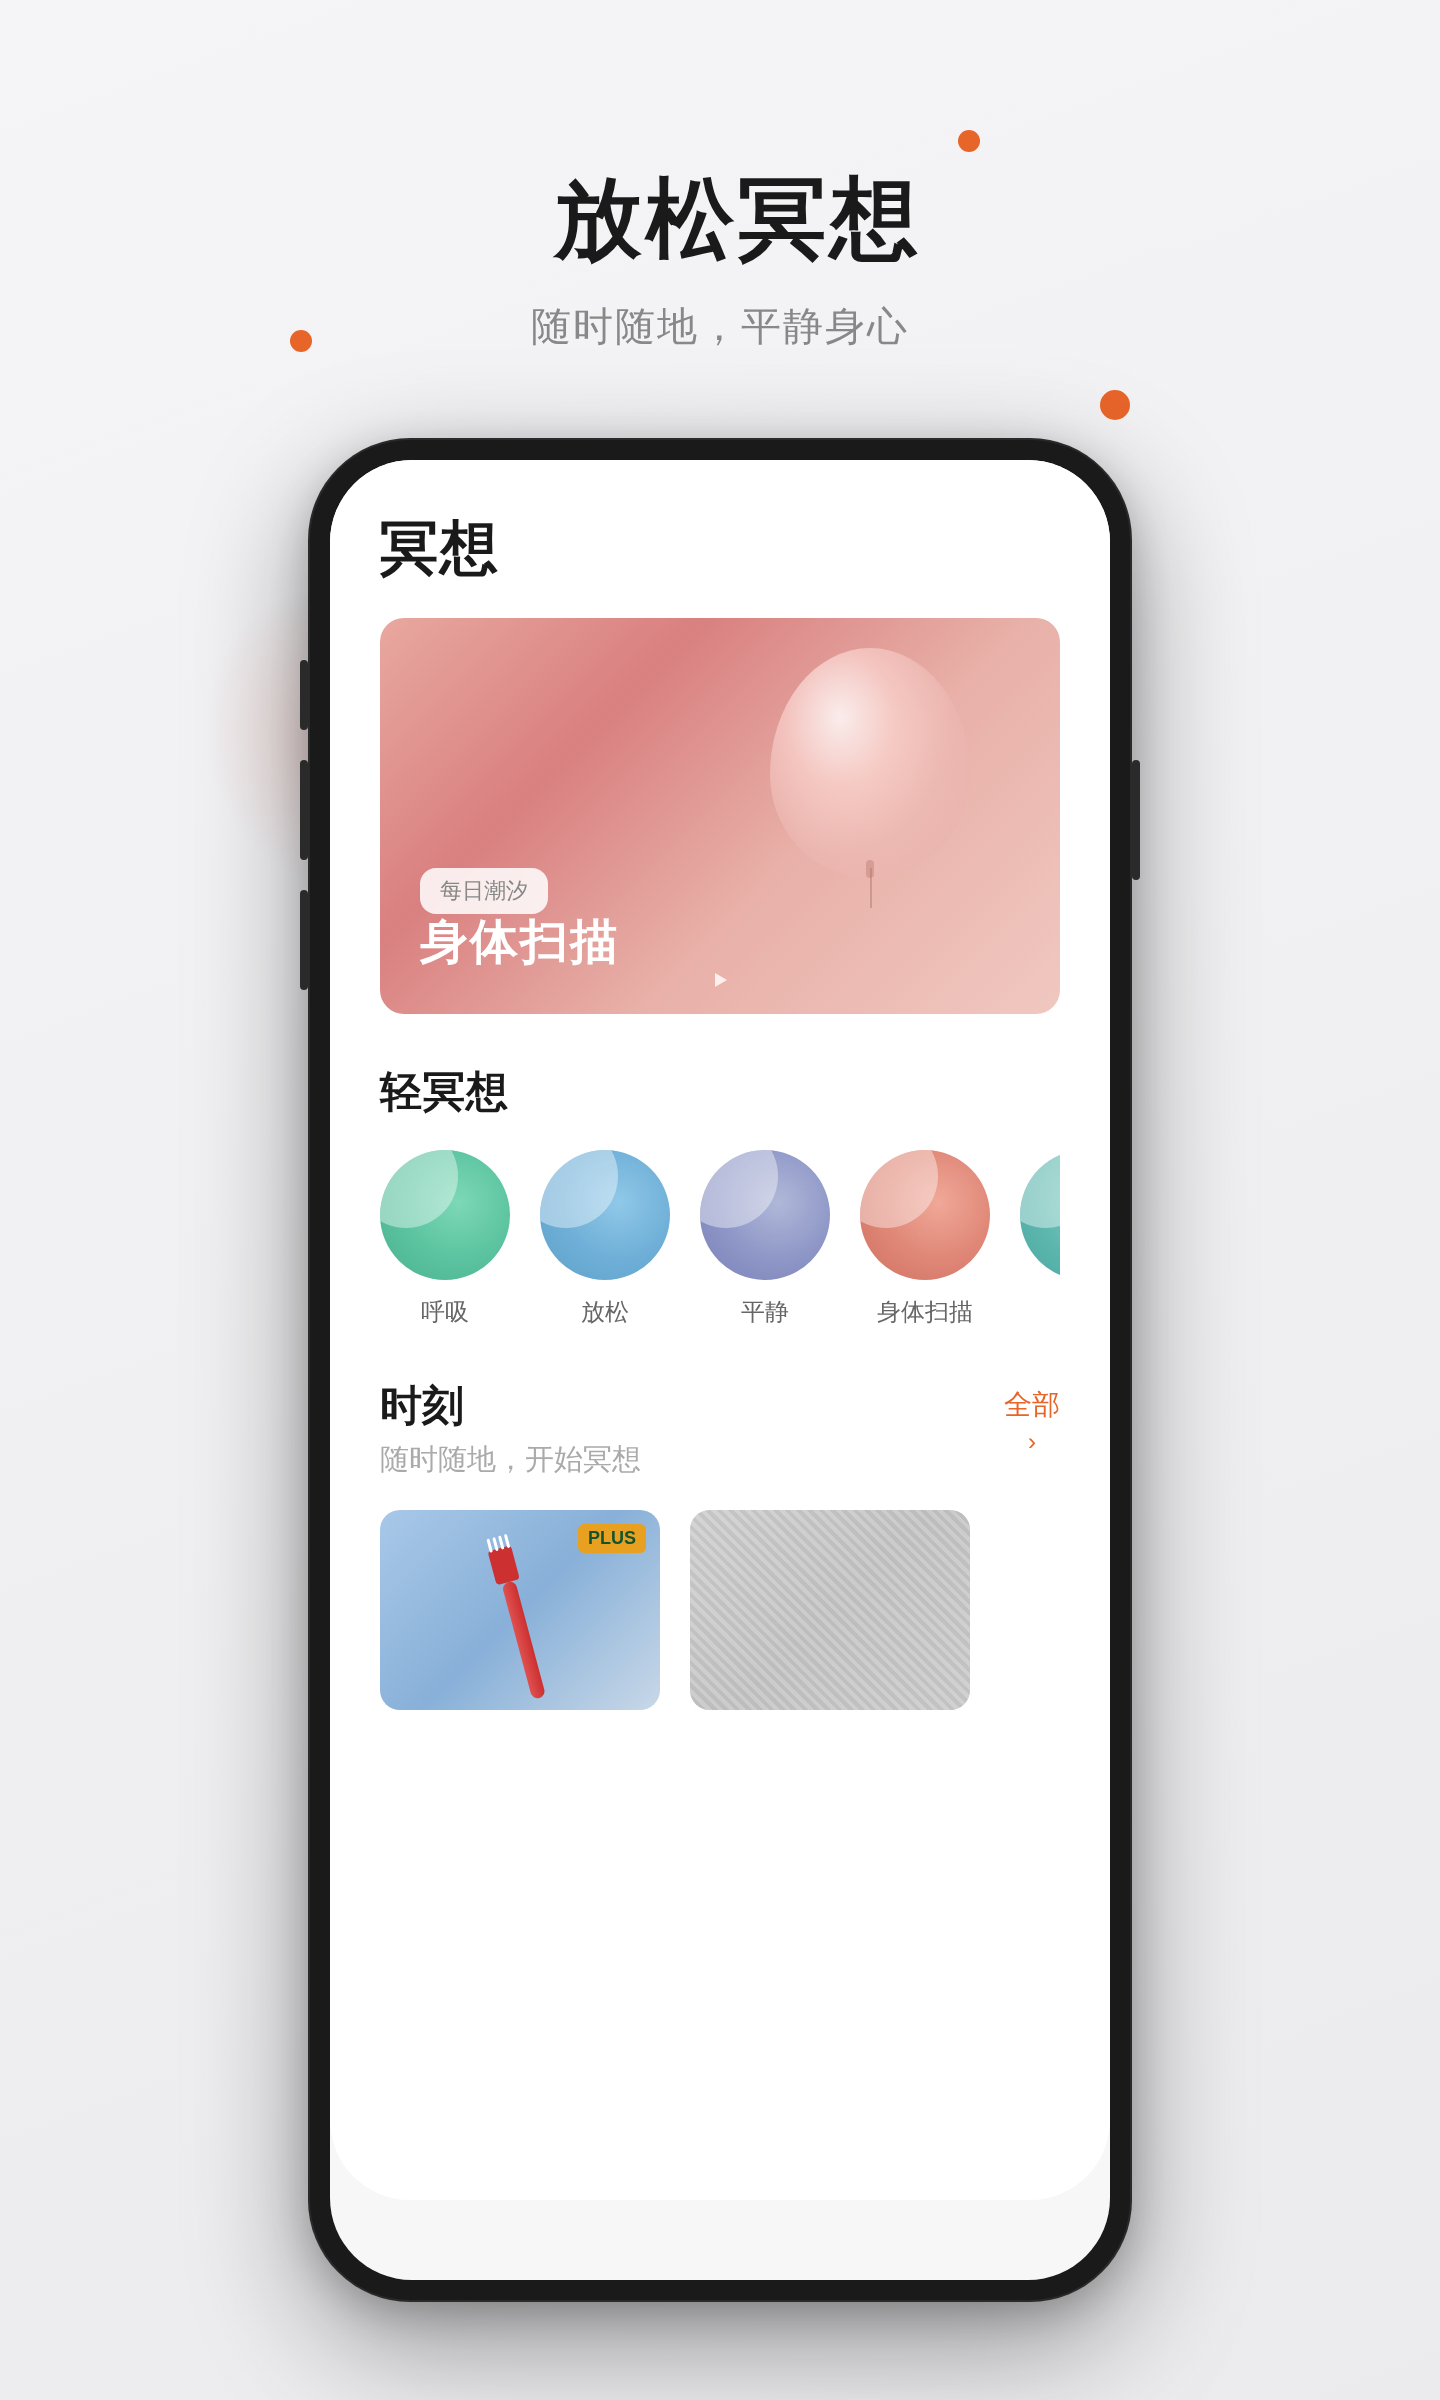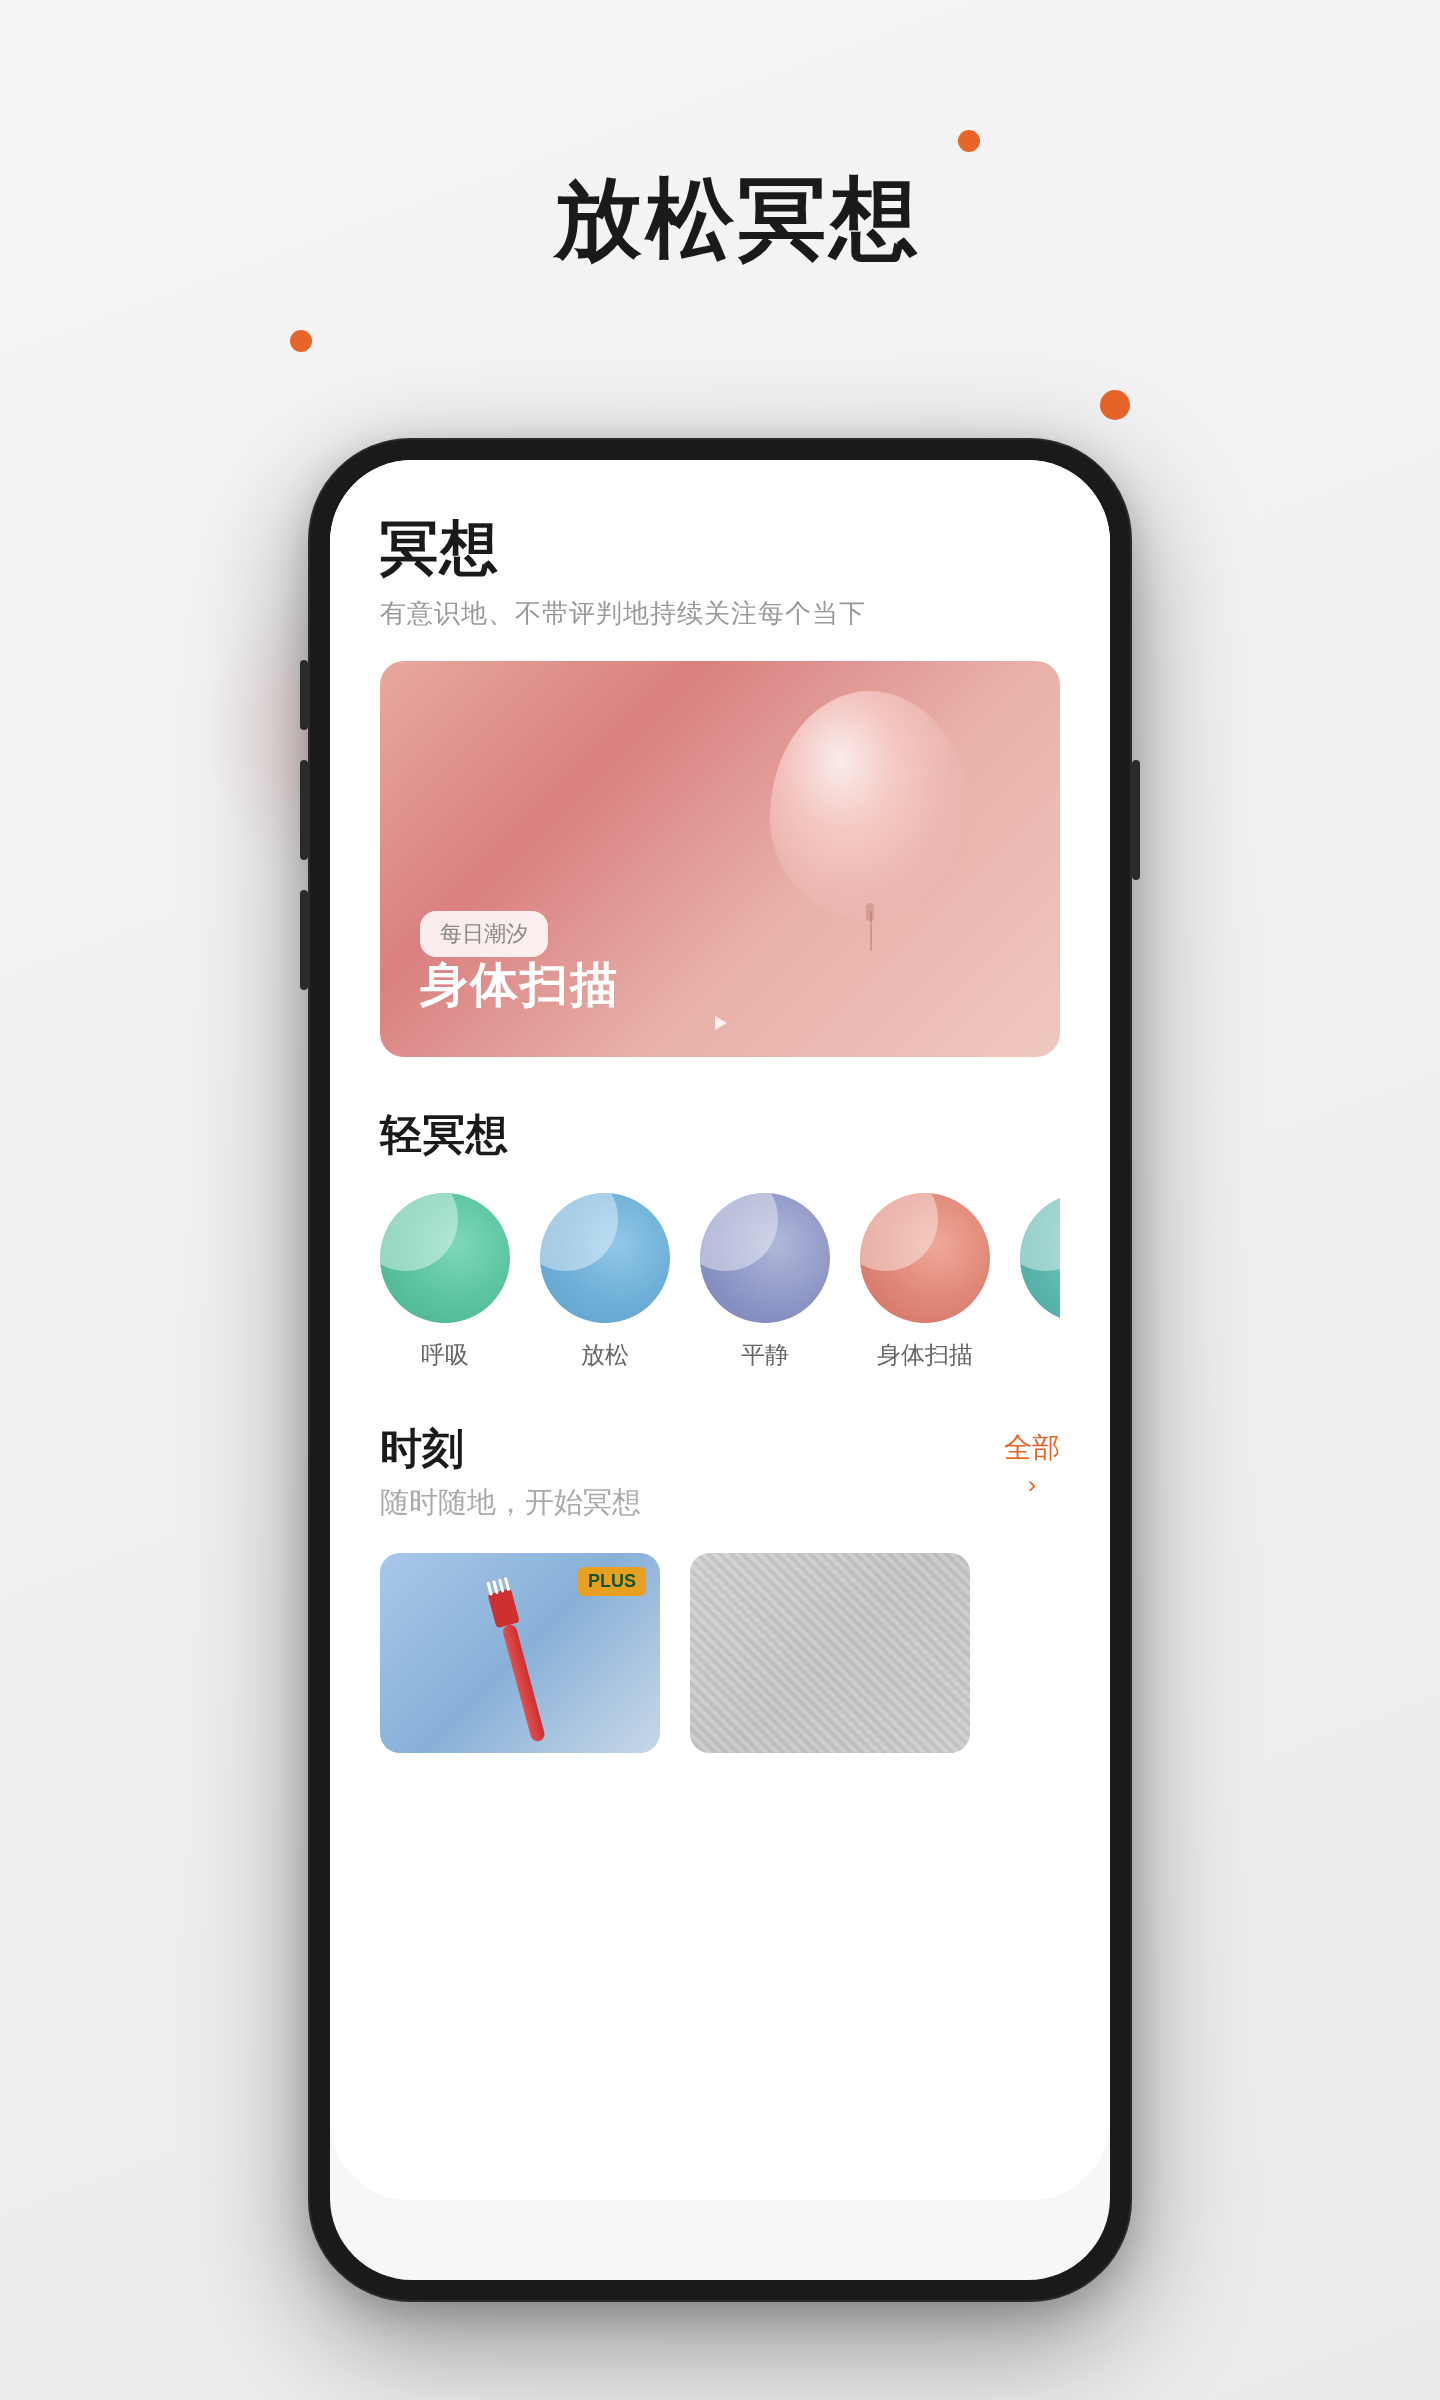--- a/index.html
+++ b/index.html
@@ -505,39 +505,39 @@
 <body>
 
 <div class="dot dot-top-right"></div>
 <div class="dot dot-left"></div>
 <div class="dot dot-right"></div>
 
 <div class="blob"></div>
 
 <div class="page-header">
   <div class="page-title">放松冥想</div>
+  <div class="page-subtitle">随时随地，平静身心</div>
 </div>
 
 <div class="phone-wrap">
   <div class="phone-outer">
 
     <div class="phone-btn-right"></div>
     <div class="phone-btn-left-1"></div>
     <div class="phone-btn-left-2"></div>
     <div class="phone-btn-left-3"></div>
 
     <div class="phone-screen">
 
 
       <div class="app-content">
         <div class="app-inner">
 
           <div class="meditation-header">
             <div class="meditation-title">冥想</div>
-            <div class="meditation-desc">有意识地、不带评判地持续关注每个当下</div>
           </div>
 
           <div class="hero-banner">
 
             <div class="balloon">
               <div class="balloon-body"></div>
               <div class="balloon-knot"></div>
               <div class="balloon-string"></div>
             </div>
 

